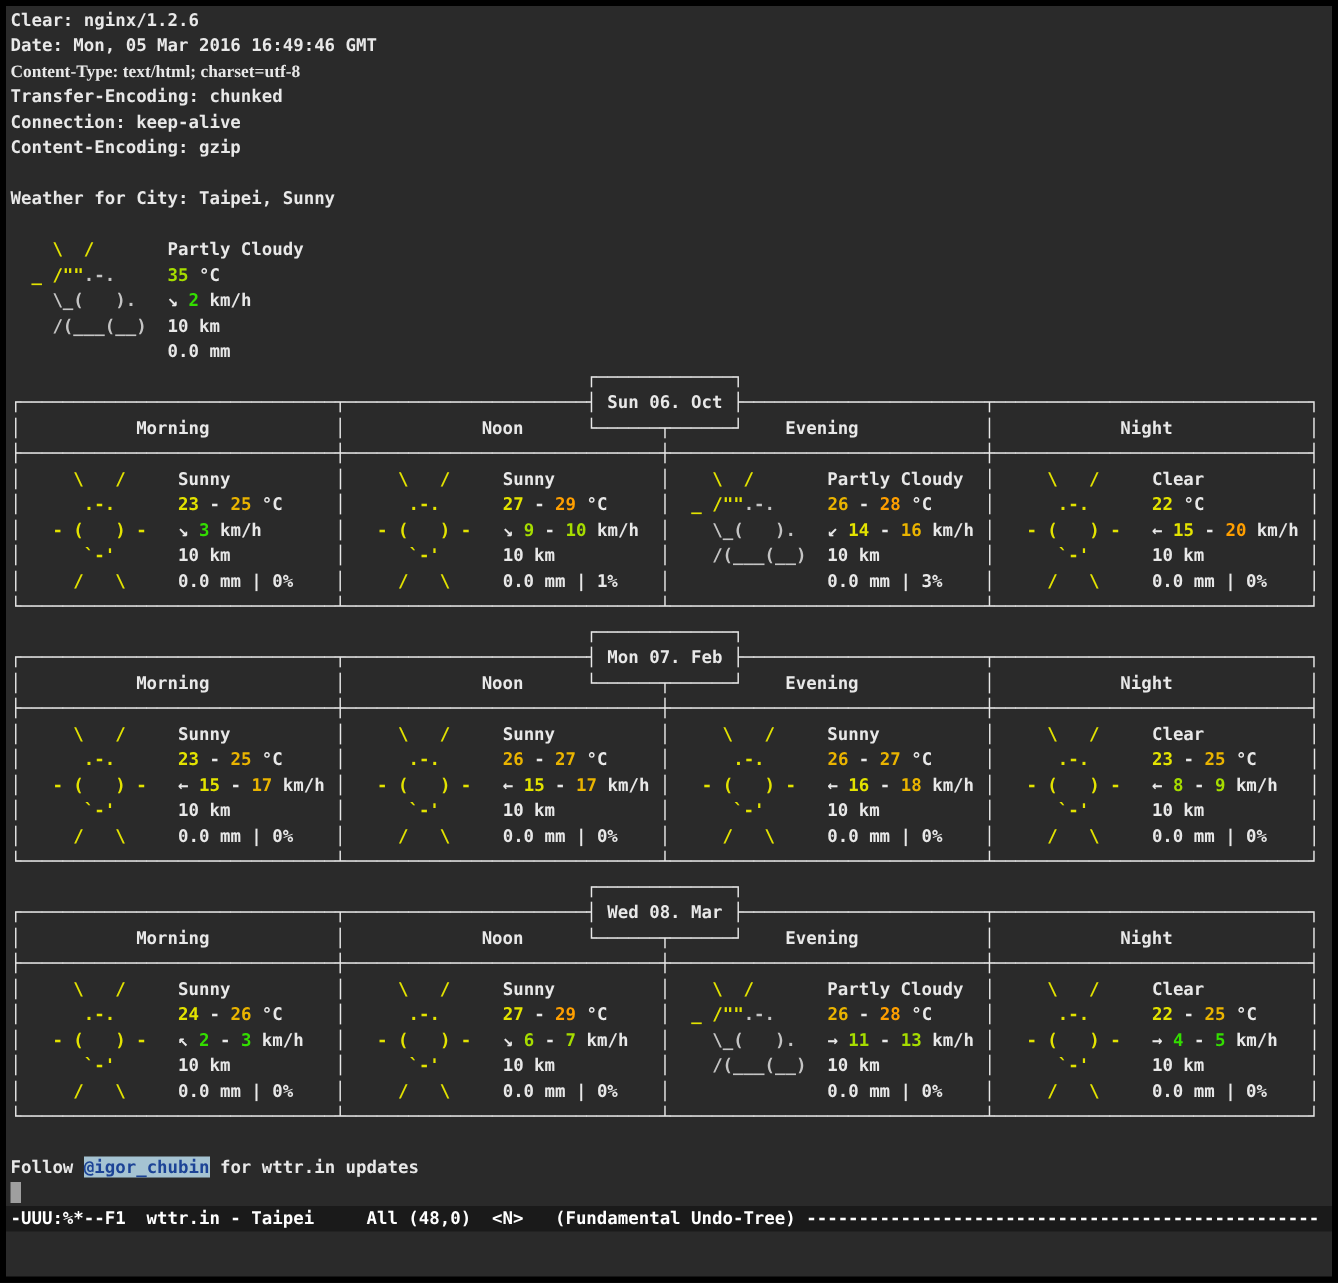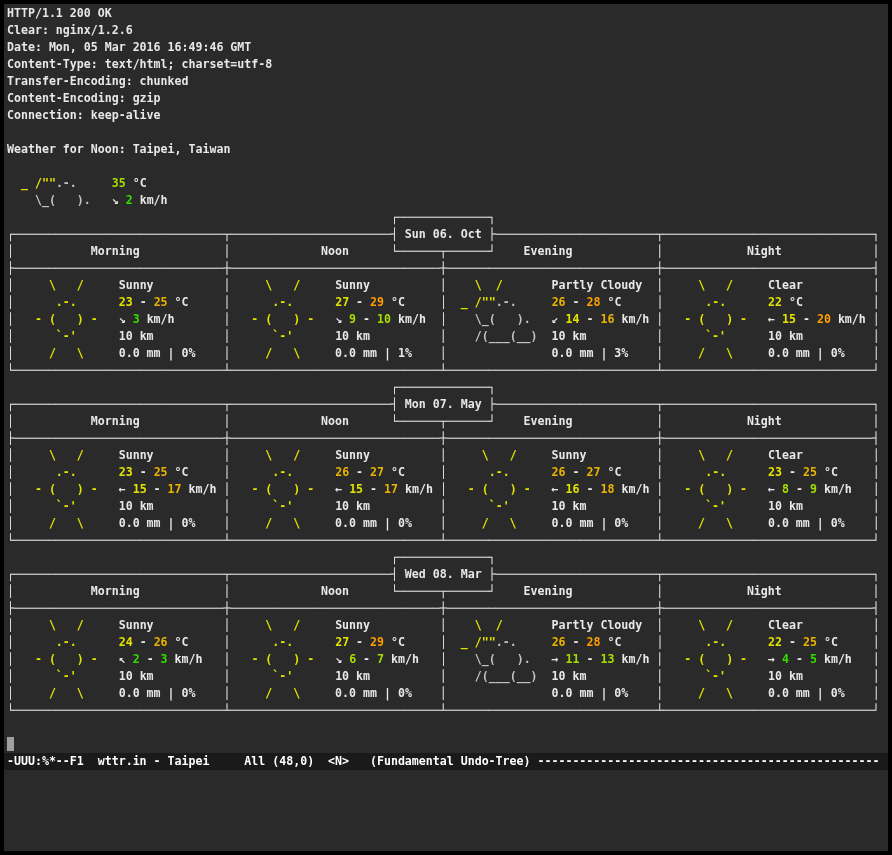--- a/index.html
+++ b/index.html
@@ -7,60 +7,63 @@
   .terminal{width:100%;height:100%;background:#2a2a2a;overflow:hidden;box-sizing:border-box;padding:1px 0 0 3px;}
   .line{height:17px;line-height:17px;white-space:pre;font-family:"DejaVu Sans Mono","Liberation Mono",monospace;font-size:11.6px;font-weight:bold;color:#e8e8e8;}
   .line span{white-space:pre;}
   .modeline{width:885px;margin-left:-3px;padding-left:3px;}
 </style>
 </head>
 <body>
 
 <div class="screen" style="background: rgb(0, 0, 0);">
   <div class="terminal" style="background: rgb(42, 42, 42);">
-      <div class="line"><span style="color: rgb(232, 232, 232);">HTTP/1.1 200 OK</span></div>
       <div class="line"><span style="color: rgb(232, 232, 232);">Clear: nginx/1.2.6</span></div>
       <div class="line"><span style="color: rgb(232, 232, 232);">Date: Mon, 05 Mar 2016 16:49:46 GMT</span></div>
-      <div class="line"><span style="color: rgb(232, 232, 232);">Content-Type: text/html; charset=utf-8</span></div>
+      <div class="line"><span style="color: rgb(232, 232, 232); font-family: Liberation Serif, serif;">Content-Type: text/html; charset=utf-8</span></div>
       <div class="line"><span style="color: rgb(232, 232, 232);">Transfer-Encoding: chunked</span></div>
+      <div class="line"><span style="color: rgb(232, 232, 232);">Connection: keep-alive</span></div>
       <div class="line"><span style="color: rgb(232, 232, 232);">Content-Encoding: gzip</span></div>
-      <div class="line"><span style="color: rgb(232, 232, 232);">Connection: keep-alive</span></div>
       <div class="line"></div>
-      <div class="line"><span style="color: rgb(232, 232, 232);">Weather for Noon: Taipei, Taiwan</span></div>
+      <div class="line"><span style="color: rgb(232, 232, 232);">Weather for City: Taipei, Sunny</span></div>
       <div class="line"></div>
+      <div class="line"><span style="color: rgb(232, 232, 232);">    </span><span style="color: rgb(227, 227, 0);">\  /</span><span style="color: rgb(232, 232, 232);">      </span><span style="color: rgb(232, 232, 232);"> </span><span style="color: rgb(232, 232, 232);">Partly Cloudy</span></div>
       <div class="line"><span style="color: rgb(232, 232, 232);">  </span><span style="color: rgb(227, 227, 0);">_ /""</span><span style="color: rgb(196, 196, 196);">.-.</span><span style="color: rgb(232, 232, 232);">    </span><span style="color: rgb(232, 232, 232);"> </span><span style="color: rgb(166, 221, 0);">35</span><span style="color: rgb(232, 232, 232);"> °C</span></div>
       <div class="line"><span style="color: rgb(232, 232, 232);">    </span><span style="color: rgb(196, 196, 196);">\_(   ).</span><span style="color: rgb(232, 232, 232);">  </span><span style="color: rgb(232, 232, 232);"> </span><span style="color: rgb(232, 232, 232);">↘ </span><span style="color: rgb(51, 221, 0);">2</span><span style="color: rgb(232, 232, 232);"> km/h</span></div>
+      <div class="line"><span style="color: rgb(232, 232, 232);">    </span><span style="color: rgb(196, 196, 196);">/(___(__)</span><span style="color: rgb(232, 232, 232);"> </span><span style="color: rgb(232, 232, 232);"> </span><span style="color: rgb(232, 232, 232);">10 km</span></div>
+      <div class="line"><span style="color: rgb(232, 232, 232);"></span><span style="color: rgb(232, 232, 232);">              </span><span style="color: rgb(232, 232, 232);"> </span><span style="color: rgb(232, 232, 232);">0.0 mm</span></div>
       <div class="line"><span style="color: rgb(232, 232, 232);">                                                       ┌─────────────┐</span></div>
       <div class="line"><span style="color: rgb(232, 232, 232);">┌──────────────────────────────┬───────────────────────┤ Sun 06. Oct ├───────────────────────┬──────────────────────────────┐</span></div>
       <div class="line"><span style="color: rgb(232, 232, 232);">│           Morning            │             Noon      └──────┬──────┘    Evening            │            Night             │</span></div>
       <div class="line"><span style="color: rgb(232, 232, 232);">├──────────────────────────────┼──────────────────────────────┼──────────────────────────────┼──────────────────────────────┤</span></div>
       <div class="line"><span style="color: rgb(232, 232, 232);">│</span><span style="color: rgb(227, 227, 0);">     \   /</span><span style="color: rgb(232, 232, 232);">    </span><span style="color: rgb(232, 232, 232);"> </span><span style="color: rgb(232, 232, 232);">Sunny</span><span style="color: rgb(232, 232, 232);">          </span><span style="color: rgb(232, 232, 232);">│</span><span style="color: rgb(227, 227, 0);">     \   /</span><span style="color: rgb(232, 232, 232);">    </span><span style="color: rgb(232, 232, 232);"> </span><span style="color: rgb(232, 232, 232);">Sunny</span><span style="color: rgb(232, 232, 232);">          </span><span style="color: rgb(232, 232, 232);">│</span><span style="color: rgb(232, 232, 232);">    </span><span style="color: rgb(227, 227, 0);">\  /</span><span style="color: rgb(232, 232, 232);">      </span><span style="color: rgb(232, 232, 232);"> </span><span style="color: rgb(232, 232, 232);">Partly Cloudy</span><span style="color: rgb(232, 232, 232);">  </span><span style="color: rgb(232, 232, 232);">│</span><span style="color: rgb(227, 227, 0);">     \   /</span><span style="color: rgb(232, 232, 232);">    </span><span style="color: rgb(232, 232, 232);"> </span><span style="color: rgb(232, 232, 232);">Clear</span><span style="color: rgb(232, 232, 232);">          </span><span style="color: rgb(232, 232, 232);">│</span></div>
       <div class="line"><span style="color: rgb(232, 232, 232);">│</span><span style="color: rgb(227, 227, 0);">      .-.</span><span style="color: rgb(232, 232, 232);">     </span><span style="color: rgb(232, 232, 232);"> </span><span style="color: rgb(227, 227, 0);">23</span><span style="color: rgb(232, 232, 232);"> - </span><span style="color: rgb(234, 180, 0);">25</span><span style="color: rgb(232, 232, 232);"> °C</span><span style="color: rgb(232, 232, 232);">     </span><span style="color: rgb(232, 232, 232);">│</span><span style="color: rgb(227, 227, 0);">      .-.</span><span style="color: rgb(232, 232, 232);">     </span><span style="color: rgb(232, 232, 232);"> </span><span style="color: rgb(227, 227, 0);">27</span><span style="color: rgb(232, 232, 232);"> - </span><span style="color: rgb(255, 159, 0);">29</span><span style="color: rgb(232, 232, 232);"> °C</span><span style="color: rgb(232, 232, 232);">     </span><span style="color: rgb(232, 232, 232);">│</span><span style="color: rgb(232, 232, 232);">  </span><span style="color: rgb(227, 227, 0);">_ /""</span><span style="color: rgb(196, 196, 196);">.-.</span><span style="color: rgb(232, 232, 232);">    </span><span style="color: rgb(232, 232, 232);"> </span><span style="color: rgb(234, 180, 0);">26</span><span style="color: rgb(232, 232, 232);"> - </span><span style="color: rgb(255, 159, 0);">28</span><span style="color: rgb(232, 232, 232);"> °C</span><span style="color: rgb(232, 232, 232);">     </span><span style="color: rgb(232, 232, 232);">│</span><span style="color: rgb(227, 227, 0);">      .-.</span><span style="color: rgb(232, 232, 232);">     </span><span style="color: rgb(232, 232, 232);"> </span><span style="color: rgb(227, 227, 0);">22</span><span style="color: rgb(232, 232, 232);"> °C</span><span style="color: rgb(232, 232, 232);">          </span><span style="color: rgb(232, 232, 232);">│</span></div>
       <div class="line"><span style="color: rgb(232, 232, 232);">│</span><span style="color: rgb(227, 227, 0);">   - (   ) -</span><span style="color: rgb(232, 232, 232);">  </span><span style="color: rgb(232, 232, 232);"> </span><span style="color: rgb(232, 232, 232);">↘ </span><span style="color: rgb(51, 221, 0);">3</span><span style="color: rgb(232, 232, 232);"> km/h</span><span style="color: rgb(232, 232, 232);">       </span><span style="color: rgb(232, 232, 232);">│</span><span style="color: rgb(227, 227, 0);">   - (   ) -</span><span style="color: rgb(232, 232, 232);">  </span><span style="color: rgb(232, 232, 232);"> </span><span style="color: rgb(232, 232, 232);">↘ </span><span style="color: rgb(166, 221, 0);">9</span><span style="color: rgb(232, 232, 232);"> - </span><span style="color: rgb(166, 221, 0);">10</span><span style="color: rgb(232, 232, 232);"> km/h</span><span style="color: rgb(232, 232, 232);">  </span><span style="color: rgb(232, 232, 232);">│</span><span style="color: rgb(232, 232, 232);">    </span><span style="color: rgb(196, 196, 196);">\_(   ).</span><span style="color: rgb(232, 232, 232);">  </span><span style="color: rgb(232, 232, 232);"> </span><span style="color: rgb(232, 232, 232);">↙ </span><span style="color: rgb(227, 227, 0);">14</span><span style="color: rgb(232, 232, 232);"> - </span><span style="color: rgb(234, 180, 0);">16</span><span style="color: rgb(232, 232, 232);"> km/h</span><span style="color: rgb(232, 232, 232);"> </span><span style="color: rgb(232, 232, 232);">│</span><span style="color: rgb(227, 227, 0);">   - (   ) -</span><span style="color: rgb(232, 232, 232);">  </span><span style="color: rgb(232, 232, 232);"> </span><span style="color: rgb(232, 232, 232);">← </span><span style="color: rgb(227, 227, 0);">15</span><span style="color: rgb(232, 232, 232);"> - </span><span style="color: rgb(255, 159, 0);">20</span><span style="color: rgb(232, 232, 232);"> km/h</span><span style="color: rgb(232, 232, 232);"> </span><span style="color: rgb(232, 232, 232);">│</span></div>
       <div class="line"><span style="color: rgb(232, 232, 232);">│</span><span style="color: rgb(227, 227, 0);">      `-'</span><span style="color: rgb(232, 232, 232);">     </span><span style="color: rgb(232, 232, 232);"> </span><span style="color: rgb(232, 232, 232);">10 km</span><span style="color: rgb(232, 232, 232);">          </span><span style="color: rgb(232, 232, 232);">│</span><span style="color: rgb(227, 227, 0);">      `-'</span><span style="color: rgb(232, 232, 232);">     </span><span style="color: rgb(232, 232, 232);"> </span><span style="color: rgb(232, 232, 232);">10 km</span><span style="color: rgb(232, 232, 232);">          </span><span style="color: rgb(232, 232, 232);">│</span><span style="color: rgb(232, 232, 232);">    </span><span style="color: rgb(196, 196, 196);">/(___(__)</span><span style="color: rgb(232, 232, 232);"> </span><span style="color: rgb(232, 232, 232);"> </span><span style="color: rgb(232, 232, 232);">10 km</span><span style="color: rgb(232, 232, 232);">          </span><span style="color: rgb(232, 232, 232);">│</span><span style="color: rgb(227, 227, 0);">      `-'</span><span style="color: rgb(232, 232, 232);">     </span><span style="color: rgb(232, 232, 232);"> </span><span style="color: rgb(232, 232, 232);">10 km</span><span style="color: rgb(232, 232, 232);">          </span><span style="color: rgb(232, 232, 232);">│</span></div>
       <div class="line"><span style="color: rgb(232, 232, 232);">│</span><span style="color: rgb(227, 227, 0);">     /   \</span><span style="color: rgb(232, 232, 232);">    </span><span style="color: rgb(232, 232, 232);"> </span><span style="color: rgb(232, 232, 232);">0.0 mm | 0%</span><span style="color: rgb(232, 232, 232);">    </span><span style="color: rgb(232, 232, 232);">│</span><span style="color: rgb(227, 227, 0);">     /   \</span><span style="color: rgb(232, 232, 232);">    </span><span style="color: rgb(232, 232, 232);"> </span><span style="color: rgb(232, 232, 232);">0.0 mm | 1%</span><span style="color: rgb(232, 232, 232);">    </span><span style="color: rgb(232, 232, 232);">│</span><span style="color: rgb(232, 232, 232);"></span><span style="color: rgb(232, 232, 232);">              </span><span style="color: rgb(232, 232, 232);"> </span><span style="color: rgb(232, 232, 232);">0.0 mm | 3%</span><span style="color: rgb(232, 232, 232);">    </span><span style="color: rgb(232, 232, 232);">│</span><span style="color: rgb(227, 227, 0);">     /   \</span><span style="color: rgb(232, 232, 232);">    </span><span style="color: rgb(232, 232, 232);"> </span><span style="color: rgb(232, 232, 232);">0.0 mm | 0%</span><span style="color: rgb(232, 232, 232);">    </span><span style="color: rgb(232, 232, 232);">│</span></div>
       <div class="line"><span style="color: rgb(232, 232, 232);">└──────────────────────────────┴──────────────────────────────┴──────────────────────────────┴──────────────────────────────┘</span></div>
       <div class="line"><span style="color: rgb(232, 232, 232);">                                                       ┌─────────────┐</span></div>
-      <div class="line"><span style="color: rgb(232, 232, 232);">┌──────────────────────────────┬───────────────────────┤ Mon 07. May ├───────────────────────┬──────────────────────────────┐</span></div>
+      <div class="line"><span style="color: rgb(232, 232, 232);">┌──────────────────────────────┬───────────────────────┤ Mon 07. Feb ├───────────────────────┬──────────────────────────────┐</span></div>
       <div class="line"><span style="color: rgb(232, 232, 232);">│           Morning            │             Noon      └──────┬──────┘    Evening            │            Night             │</span></div>
       <div class="line"><span style="color: rgb(232, 232, 232);">├──────────────────────────────┼──────────────────────────────┼──────────────────────────────┼──────────────────────────────┤</span></div>
       <div class="line"><span style="color: rgb(232, 232, 232);">│</span><span style="color: rgb(227, 227, 0);">     \   /</span><span style="color: rgb(232, 232, 232);">    </span><span style="color: rgb(232, 232, 232);"> </span><span style="color: rgb(232, 232, 232);">Sunny</span><span style="color: rgb(232, 232, 232);">          </span><span style="color: rgb(232, 232, 232);">│</span><span style="color: rgb(227, 227, 0);">     \   /</span><span style="color: rgb(232, 232, 232);">    </span><span style="color: rgb(232, 232, 232);"> </span><span style="color: rgb(232, 232, 232);">Sunny</span><span style="color: rgb(232, 232, 232);">          </span><span style="color: rgb(232, 232, 232);">│</span><span style="color: rgb(227, 227, 0);">     \   /</span><span style="color: rgb(232, 232, 232);">    </span><span style="color: rgb(232, 232, 232);"> </span><span style="color: rgb(232, 232, 232);">Sunny</span><span style="color: rgb(232, 232, 232);">          </span><span style="color: rgb(232, 232, 232);">│</span><span style="color: rgb(227, 227, 0);">     \   /</span><span style="color: rgb(232, 232, 232);">    </span><span style="color: rgb(232, 232, 232);"> </span><span style="color: rgb(232, 232, 232);">Clear</span><span style="color: rgb(232, 232, 232);">          </span><span style="color: rgb(232, 232, 232);">│</span></div>
       <div class="line"><span style="color: rgb(232, 232, 232);">│</span><span style="color: rgb(227, 227, 0);">      .-.</span><span style="color: rgb(232, 232, 232);">     </span><span style="color: rgb(232, 232, 232);"> </span><span style="color: rgb(227, 227, 0);">23</span><span style="color: rgb(232, 232, 232);"> - </span><span style="color: rgb(234, 180, 0);">25</span><span style="color: rgb(232, 232, 232);"> °C</span><span style="color: rgb(232, 232, 232);">     </span><span style="color: rgb(232, 232, 232);">│</span><span style="color: rgb(227, 227, 0);">      .-.</span><span style="color: rgb(232, 232, 232);">     </span><span style="color: rgb(232, 232, 232);"> </span><span style="color: rgb(234, 180, 0);">26</span><span style="color: rgb(232, 232, 232);"> - </span><span style="color: rgb(234, 180, 0);">27</span><span style="color: rgb(232, 232, 232);"> °C</span><span style="color: rgb(232, 232, 232);">     </span><span style="color: rgb(232, 232, 232);">│</span><span style="color: rgb(227, 227, 0);">      .-.</span><span style="color: rgb(232, 232, 232);">     </span><span style="color: rgb(232, 232, 232);"> </span><span style="color: rgb(234, 180, 0);">26</span><span style="color: rgb(232, 232, 232);"> - </span><span style="color: rgb(234, 180, 0);">27</span><span style="color: rgb(232, 232, 232);"> °C</span><span style="color: rgb(232, 232, 232);">     </span><span style="color: rgb(232, 232, 232);">│</span><span style="color: rgb(227, 227, 0);">      .-.</span><span style="color: rgb(232, 232, 232);">     </span><span style="color: rgb(232, 232, 232);"> </span><span style="color: rgb(227, 227, 0);">23</span><span style="color: rgb(232, 232, 232);"> - </span><span style="color: rgb(234, 180, 0);">25</span><span style="color: rgb(232, 232, 232);"> °C</span><span style="color: rgb(232, 232, 232);">     </span><span style="color: rgb(232, 232, 232);">│</span></div>
       <div class="line"><span style="color: rgb(232, 232, 232);">│</span><span style="color: rgb(227, 227, 0);">   - (   ) -</span><span style="color: rgb(232, 232, 232);">  </span><span style="color: rgb(232, 232, 232);"> </span><span style="color: rgb(232, 232, 232);">← </span><span style="color: rgb(227, 227, 0);">15</span><span style="color: rgb(232, 232, 232);"> - </span><span style="color: rgb(234, 180, 0);">17</span><span style="color: rgb(232, 232, 232);"> km/h</span><span style="color: rgb(232, 232, 232);"> </span><span style="color: rgb(232, 232, 232);">│</span><span style="color: rgb(227, 227, 0);">   - (   ) -</span><span style="color: rgb(232, 232, 232);">  </span><span style="color: rgb(232, 232, 232);"> </span><span style="color: rgb(232, 232, 232);">← </span><span style="color: rgb(227, 227, 0);">15</span><span style="color: rgb(232, 232, 232);"> - </span><span style="color: rgb(234, 180, 0);">17</span><span style="color: rgb(232, 232, 232);"> km/h</span><span style="color: rgb(232, 232, 232);"> </span><span style="color: rgb(232, 232, 232);">│</span><span style="color: rgb(227, 227, 0);">   - (   ) -</span><span style="color: rgb(232, 232, 232);">  </span><span style="color: rgb(232, 232, 232);"> </span><span style="color: rgb(232, 232, 232);">← </span><span style="color: rgb(227, 227, 0);">16</span><span style="color: rgb(232, 232, 232);"> - </span><span style="color: rgb(234, 180, 0);">18</span><span style="color: rgb(232, 232, 232);"> km/h</span><span style="color: rgb(232, 232, 232);"> </span><span style="color: rgb(232, 232, 232);">│</span><span style="color: rgb(227, 227, 0);">   - (   ) -</span><span style="color: rgb(232, 232, 232);">  </span><span style="color: rgb(232, 232, 232);"> </span><span style="color: rgb(232, 232, 232);">← </span><span style="color: rgb(166, 221, 0);">8</span><span style="color: rgb(232, 232, 232);"> - </span><span style="color: rgb(166, 221, 0);">9</span><span style="color: rgb(232, 232, 232);"> km/h</span><span style="color: rgb(232, 232, 232);">   </span><span style="color: rgb(232, 232, 232);">│</span></div>
       <div class="line"><span style="color: rgb(232, 232, 232);">│</span><span style="color: rgb(227, 227, 0);">      `-'</span><span style="color: rgb(232, 232, 232);">     </span><span style="color: rgb(232, 232, 232);"> </span><span style="color: rgb(232, 232, 232);">10 km</span><span style="color: rgb(232, 232, 232);">          </span><span style="color: rgb(232, 232, 232);">│</span><span style="color: rgb(227, 227, 0);">      `-'</span><span style="color: rgb(232, 232, 232);">     </span><span style="color: rgb(232, 232, 232);"> </span><span style="color: rgb(232, 232, 232);">10 km</span><span style="color: rgb(232, 232, 232);">          </span><span style="color: rgb(232, 232, 232);">│</span><span style="color: rgb(227, 227, 0);">      `-'</span><span style="color: rgb(232, 232, 232);">     </span><span style="color: rgb(232, 232, 232);"> </span><span style="color: rgb(232, 232, 232);">10 km</span><span style="color: rgb(232, 232, 232);">          </span><span style="color: rgb(232, 232, 232);">│</span><span style="color: rgb(227, 227, 0);">      `-'</span><span style="color: rgb(232, 232, 232);">     </span><span style="color: rgb(232, 232, 232);"> </span><span style="color: rgb(232, 232, 232);">10 km</span><span style="color: rgb(232, 232, 232);">          </span><span style="color: rgb(232, 232, 232);">│</span></div>
       <div class="line"><span style="color: rgb(232, 232, 232);">│</span><span style="color: rgb(227, 227, 0);">     /   \</span><span style="color: rgb(232, 232, 232);">    </span><span style="color: rgb(232, 232, 232);"> </span><span style="color: rgb(232, 232, 232);">0.0 mm | 0%</span><span style="color: rgb(232, 232, 232);">    </span><span style="color: rgb(232, 232, 232);">│</span><span style="color: rgb(227, 227, 0);">     /   \</span><span style="color: rgb(232, 232, 232);">    </span><span style="color: rgb(232, 232, 232);"> </span><span style="color: rgb(232, 232, 232);">0.0 mm | 0%</span><span style="color: rgb(232, 232, 232);">    </span><span style="color: rgb(232, 232, 232);">│</span><span style="color: rgb(227, 227, 0);">     /   \</span><span style="color: rgb(232, 232, 232);">    </span><span style="color: rgb(232, 232, 232);"> </span><span style="color: rgb(232, 232, 232);">0.0 mm | 0%</span><span style="color: rgb(232, 232, 232);">    </span><span style="color: rgb(232, 232, 232);">│</span><span style="color: rgb(227, 227, 0);">     /   \</span><span style="color: rgb(232, 232, 232);">    </span><span style="color: rgb(232, 232, 232);"> </span><span style="color: rgb(232, 232, 232);">0.0 mm | 0%</span><span style="color: rgb(232, 232, 232);">    </span><span style="color: rgb(232, 232, 232);">│</span></div>
       <div class="line"><span style="color: rgb(232, 232, 232);">└──────────────────────────────┴──────────────────────────────┴──────────────────────────────┴──────────────────────────────┘</span></div>
       <div class="line"><span style="color: rgb(232, 232, 232);">                                                       ┌─────────────┐</span></div>
       <div class="line"><span style="color: rgb(232, 232, 232);">┌──────────────────────────────┬───────────────────────┤ Wed 08. Mar ├───────────────────────┬──────────────────────────────┐</span></div>
       <div class="line"><span style="color: rgb(232, 232, 232);">│           Morning            │             Noon      └──────┬──────┘    Evening            │            Night             │</span></div>
       <div class="line"><span style="color: rgb(232, 232, 232);">├──────────────────────────────┼──────────────────────────────┼──────────────────────────────┼──────────────────────────────┤</span></div>
       <div class="line"><span style="color: rgb(232, 232, 232);">│</span><span style="color: rgb(227, 227, 0);">     \   /</span><span style="color: rgb(232, 232, 232);">    </span><span style="color: rgb(232, 232, 232);"> </span><span style="color: rgb(232, 232, 232);">Sunny</span><span style="color: rgb(232, 232, 232);">          </span><span style="color: rgb(232, 232, 232);">│</span><span style="color: rgb(227, 227, 0);">     \   /</span><span style="color: rgb(232, 232, 232);">    </span><span style="color: rgb(232, 232, 232);"> </span><span style="color: rgb(232, 232, 232);">Sunny</span><span style="color: rgb(232, 232, 232);">          </span><span style="color: rgb(232, 232, 232);">│</span><span style="color: rgb(232, 232, 232);">    </span><span style="color: rgb(227, 227, 0);">\  /</span><span style="color: rgb(232, 232, 232);">      </span><span style="color: rgb(232, 232, 232);"> </span><span style="color: rgb(232, 232, 232);">Partly Cloudy</span><span style="color: rgb(232, 232, 232);">  </span><span style="color: rgb(232, 232, 232);">│</span><span style="color: rgb(227, 227, 0);">     \   /</span><span style="color: rgb(232, 232, 232);">    </span><span style="color: rgb(232, 232, 232);"> </span><span style="color: rgb(232, 232, 232);">Clear</span><span style="color: rgb(232, 232, 232);">          </span><span style="color: rgb(232, 232, 232);">│</span></div>
       <div class="line"><span style="color: rgb(232, 232, 232);">│</span><span style="color: rgb(227, 227, 0);">      .-.</span><span style="color: rgb(232, 232, 232);">     </span><span style="color: rgb(232, 232, 232);"> </span><span style="color: rgb(227, 227, 0);">24</span><span style="color: rgb(232, 232, 232);"> - </span><span style="color: rgb(234, 180, 0);">26</span><span style="color: rgb(232, 232, 232);"> °C</span><span style="color: rgb(232, 232, 232);">     </span><span style="color: rgb(232, 232, 232);">│</span><span style="color: rgb(227, 227, 0);">      .-.</span><span style="color: rgb(232, 232, 232);">     </span><span style="color: rgb(232, 232, 232);"> </span><span style="color: rgb(227, 227, 0);">27</span><span style="color: rgb(232, 232, 232);"> - </span><span style="color: rgb(255, 159, 0);">29</span><span style="color: rgb(232, 232, 232);"> °C</span><span style="color: rgb(232, 232, 232);">     </span><span style="color: rgb(232, 232, 232);">│</span><span style="color: rgb(232, 232, 232);">  </span><span style="color: rgb(227, 227, 0);">_ /""</span><span style="color: rgb(196, 196, 196);">.-.</span><span style="color: rgb(232, 232, 232);">    </span><span style="color: rgb(232, 232, 232);"> </span><span style="color: rgb(234, 180, 0);">26</span><span style="color: rgb(232, 232, 232);"> - </span><span style="color: rgb(255, 159, 0);">28</span><span style="color: rgb(232, 232, 232);"> °C</span><span style="color: rgb(232, 232, 232);">     </span><span style="color: rgb(232, 232, 232);">│</span><span style="color: rgb(227, 227, 0);">      .-.</span><span style="color: rgb(232, 232, 232);">     </span><span style="color: rgb(232, 232, 232);"> </span><span style="color: rgb(227, 227, 0);">22</span><span style="color: rgb(232, 232, 232);"> - </span><span style="color: rgb(234, 180, 0);">25</span><span style="color: rgb(232, 232, 232);"> °C</span><span style="color: rgb(232, 232, 232);">     </span><span style="color: rgb(232, 232, 232);">│</span></div>
       <div class="line"><span style="color: rgb(232, 232, 232);">│</span><span style="color: rgb(227, 227, 0);">   - (   ) -</span><span style="color: rgb(232, 232, 232);">  </span><span style="color: rgb(232, 232, 232);"> </span><span style="color: rgb(232, 232, 232);">↖ </span><span style="color: rgb(51, 221, 0);">2</span><span style="color: rgb(232, 232, 232);"> - </span><span style="color: rgb(51, 221, 0);">3</span><span style="color: rgb(232, 232, 232);"> km/h</span><span style="color: rgb(232, 232, 232);">   </span><span style="color: rgb(232, 232, 232);">│</span><span style="color: rgb(227, 227, 0);">   - (   ) -</span><span style="color: rgb(232, 232, 232);">  </span><span style="color: rgb(232, 232, 232);"> </span><span style="color: rgb(232, 232, 232);">↘ </span><span style="color: rgb(166, 221, 0);">6</span><span style="color: rgb(232, 232, 232);"> - </span><span style="color: rgb(166, 221, 0);">7</span><span style="color: rgb(232, 232, 232);"> km/h</span><span style="color: rgb(232, 232, 232);">   </span><span style="color: rgb(232, 232, 232);">│</span><span style="color: rgb(232, 232, 232);">    </span><span style="color: rgb(196, 196, 196);">\_(   ).</span><span style="color: rgb(232, 232, 232);">  </span><span style="color: rgb(232, 232, 232);"> </span><span style="color: rgb(232, 232, 232);">→ </span><span style="color: rgb(166, 221, 0);">11</span><span style="color: rgb(232, 232, 232);"> - </span><span style="color: rgb(166, 221, 0);">13</span><span style="color: rgb(232, 232, 232);"> km/h</span><span style="color: rgb(232, 232, 232);"> </span><span style="color: rgb(232, 232, 232);">│</span><span style="color: rgb(227, 227, 0);">   - (   ) -</span><span style="color: rgb(232, 232, 232);">  </span><span style="color: rgb(232, 232, 232);"> </span><span style="color: rgb(232, 232, 232);">→ </span><span style="color: rgb(51, 221, 0);">4</span><span style="color: rgb(232, 232, 232);"> - </span><span style="color: rgb(51, 221, 0);">5</span><span style="color: rgb(232, 232, 232);"> km/h</span><span style="color: rgb(232, 232, 232);">   </span><span style="color: rgb(232, 232, 232);">│</span></div>
       <div class="line"><span style="color: rgb(232, 232, 232);">│</span><span style="color: rgb(227, 227, 0);">      `-'</span><span style="color: rgb(232, 232, 232);">     </span><span style="color: rgb(232, 232, 232);"> </span><span style="color: rgb(232, 232, 232);">10 km</span><span style="color: rgb(232, 232, 232);">          </span><span style="color: rgb(232, 232, 232);">│</span><span style="color: rgb(227, 227, 0);">      `-'</span><span style="color: rgb(232, 232, 232);">     </span><span style="color: rgb(232, 232, 232);"> </span><span style="color: rgb(232, 232, 232);">10 km</span><span style="color: rgb(232, 232, 232);">          </span><span style="color: rgb(232, 232, 232);">│</span><span style="color: rgb(232, 232, 232);">    </span><span style="color: rgb(196, 196, 196);">/(___(__)</span><span style="color: rgb(232, 232, 232);"> </span><span style="color: rgb(232, 232, 232);"> </span><span style="color: rgb(232, 232, 232);">10 km</span><span style="color: rgb(232, 232, 232);">          </span><span style="color: rgb(232, 232, 232);">│</span><span style="color: rgb(227, 227, 0);">      `-'</span><span style="color: rgb(232, 232, 232);">     </span><span style="color: rgb(232, 232, 232);"> </span><span style="color: rgb(232, 232, 232);">10 km</span><span style="color: rgb(232, 232, 232);">          </span><span style="color: rgb(232, 232, 232);">│</span></div>
       <div class="line"><span style="color: rgb(232, 232, 232);">│</span><span style="color: rgb(227, 227, 0);">     /   \</span><span style="color: rgb(232, 232, 232);">    </span><span style="color: rgb(232, 232, 232);"> </span><span style="color: rgb(232, 232, 232);">0.0 mm | 0%</span><span style="color: rgb(232, 232, 232);">    </span><span style="color: rgb(232, 232, 232);">│</span><span style="color: rgb(227, 227, 0);">     /   \</span><span style="color: rgb(232, 232, 232);">    </span><span style="color: rgb(232, 232, 232);"> </span><span style="color: rgb(232, 232, 232);">0.0 mm | 0%</span><span style="color: rgb(232, 232, 232);">    </span><span style="color: rgb(232, 232, 232);">│</span><span style="color: rgb(232, 232, 232);"></span><span style="color: rgb(232, 232, 232);">              </span><span style="color: rgb(232, 232, 232);"> </span><span style="color: rgb(232, 232, 232);">0.0 mm | 0%</span><span style="color: rgb(232, 232, 232);">    </span><span style="color: rgb(232, 232, 232);">│</span><span style="color: rgb(227, 227, 0);">     /   \</span><span style="color: rgb(232, 232, 232);">    </span><span style="color: rgb(232, 232, 232);"> </span><span style="color: rgb(232, 232, 232);">0.0 mm | 0%</span><span style="color: rgb(232, 232, 232);">    </span><span style="color: rgb(232, 232, 232);">│</span></div>
       <div class="line"><span style="color: rgb(232, 232, 232);">└──────────────────────────────┴──────────────────────────────┴──────────────────────────────┴──────────────────────────────┘</span></div>
       <div class="line"></div>
+      <div class="line"><span style="color: rgb(232, 232, 232);">Follow </span><span style="color: rgb(28, 67, 150); background: rgb(165, 195, 210);">@igor_chubin</span><span style="color: rgb(232, 232, 232);"> for wttr.in updates</span></div>
       <div class="line"><span style="color: rgb(232, 232, 232); background: rgb(159, 159, 159);"> </span></div>
       <div class="line modeline" style="background: rgb(26, 26, 26);"><span style="color: rgb(255, 255, 255);">-UUU:%*--F1  wttr.in - Taipei     All (48,0)  &lt;N&gt;   (Fundamental Undo-Tree) -------------------------------------------------</span></div>
       <div class="line"></div>
     </div>
 </div>
 
 </body></html>

